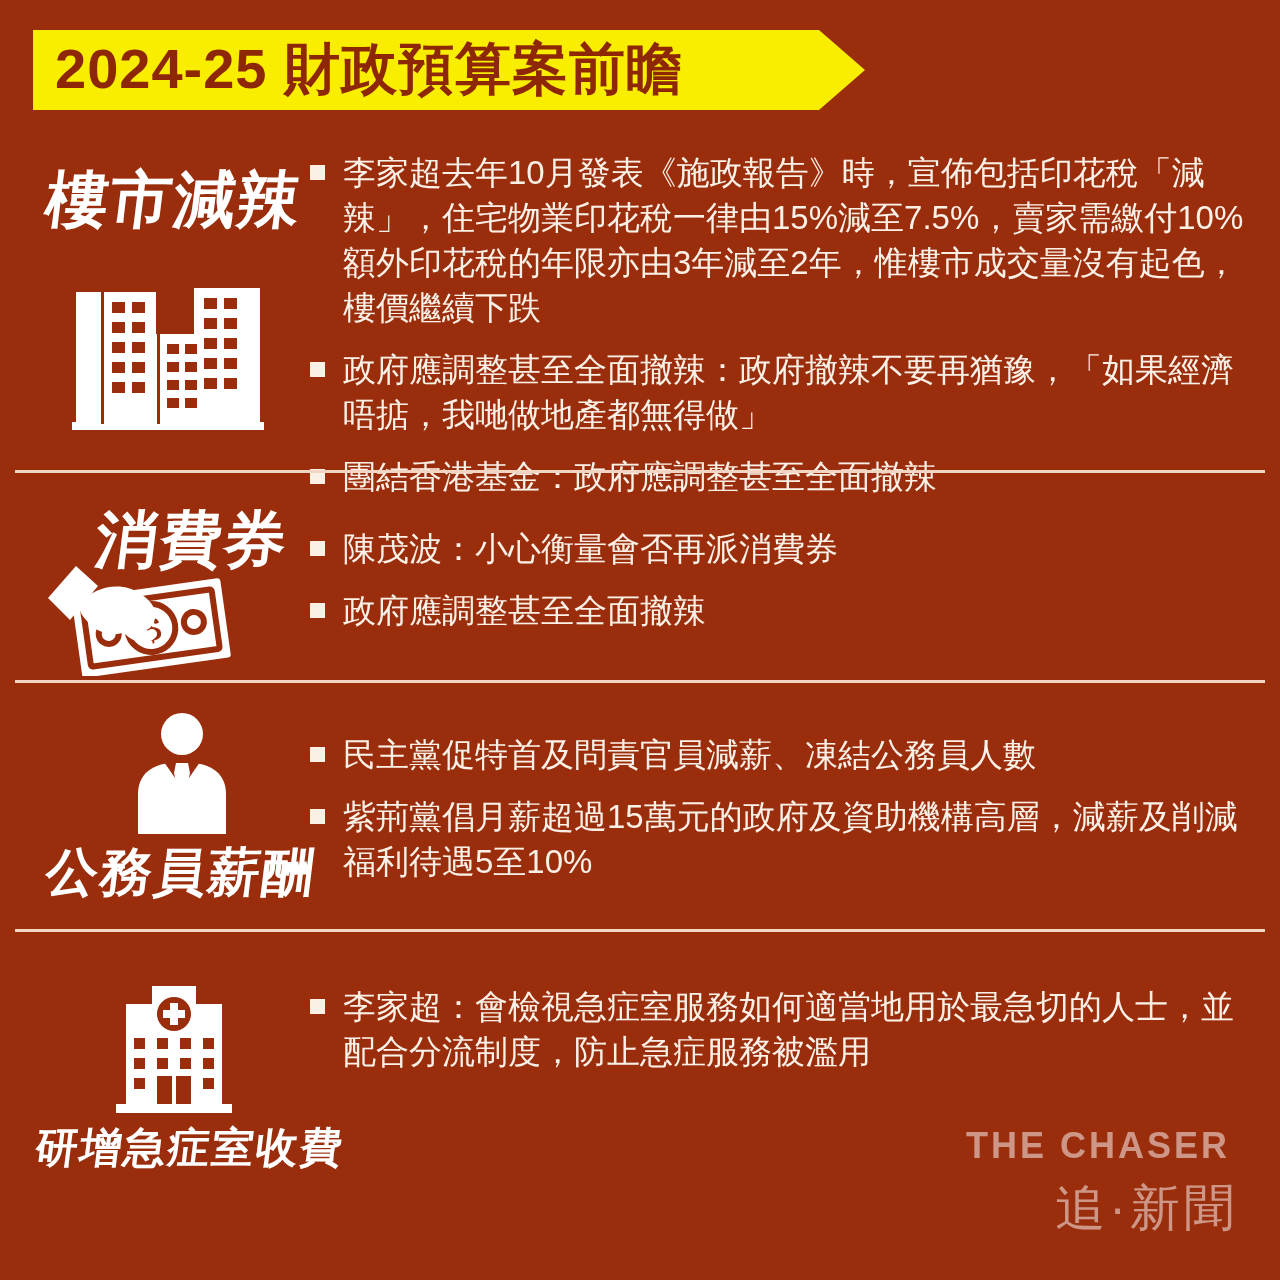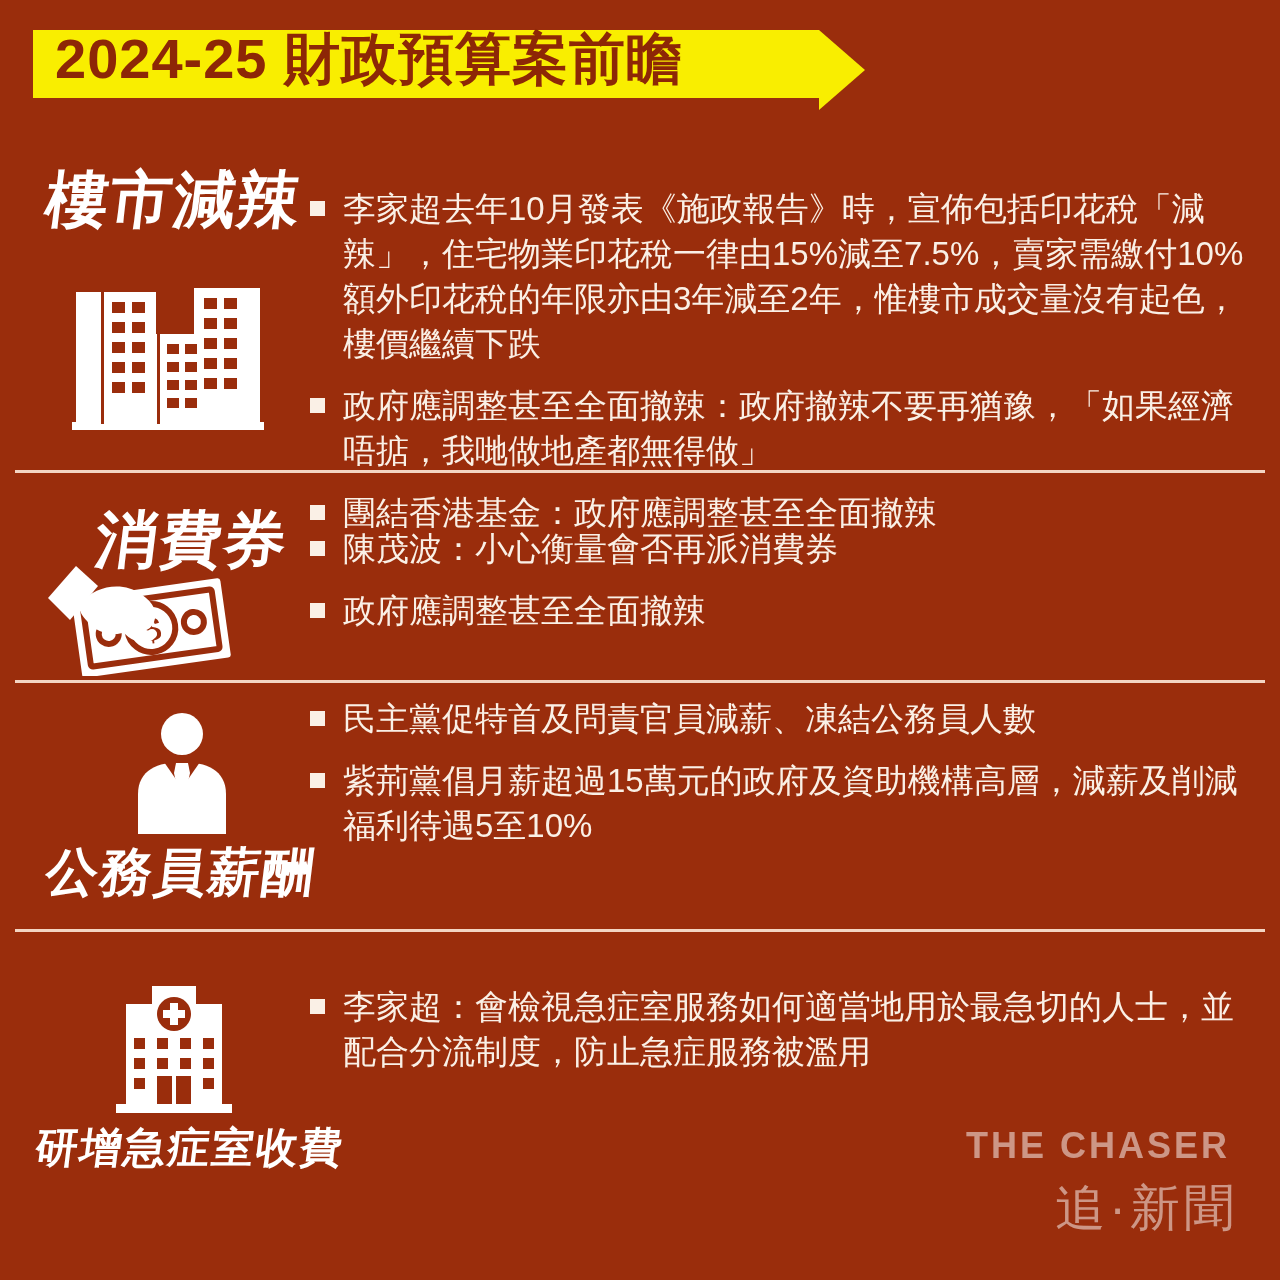--- a/index.html
+++ b/index.html
@@ -9,23 +9,23 @@
   }
   .poster{
     position:relative;
     width:1280px;height:1280px;
     background:#9A2D0C;
     overflow:hidden;
   }
   
   .banner{
     position:absolute;left:33px;top:30px;
-    width:786px;height:68px;
+    width:786px;height:80px;
     background:#F9EE00;
-    display:flex;align-items:flex-end;
+    display:flex;align-items:center;
   }
   .banner-arrow{
     position:absolute;left:819px;top:30px;
     width:0;height:0;
     border-top:40px solid transparent;
     border-bottom:40px solid transparent;
     border-left:46px solid #F9EE00;
   }
   .banner-title{
     color:#8D2706;
@@ -44,23 +44,23 @@
   }
   .t1{left:46px;top:158px;font-size:62px;}
   .t2{left:96px;top:498px;font-size:62px;}
   .t3{left:46px;top:838px;font-size:52px;}
   .t4{left:36px;top:1120px;font-size:42px;}
   
   .bullets{
     position:absolute;left:310px;width:950px;
     display:flex;flex-direction:column;
   }
-  .b1{top:150px;margin-top:36px;}
+  .b1{top:150px;}
   .b2{top:526px;}
-  .b3{top:696px;}
+  .b3{top:732px;}
   .b4{top:984px;}
   .bullet{
     display:flex;align-items:flex-start;
     margin-bottom:17px;
   }
   .marker{
     flex:0 0 auto;
     width:15px;height:15px;background:#FAF0E6;
     margin:15px 18px 0 0;
   }

